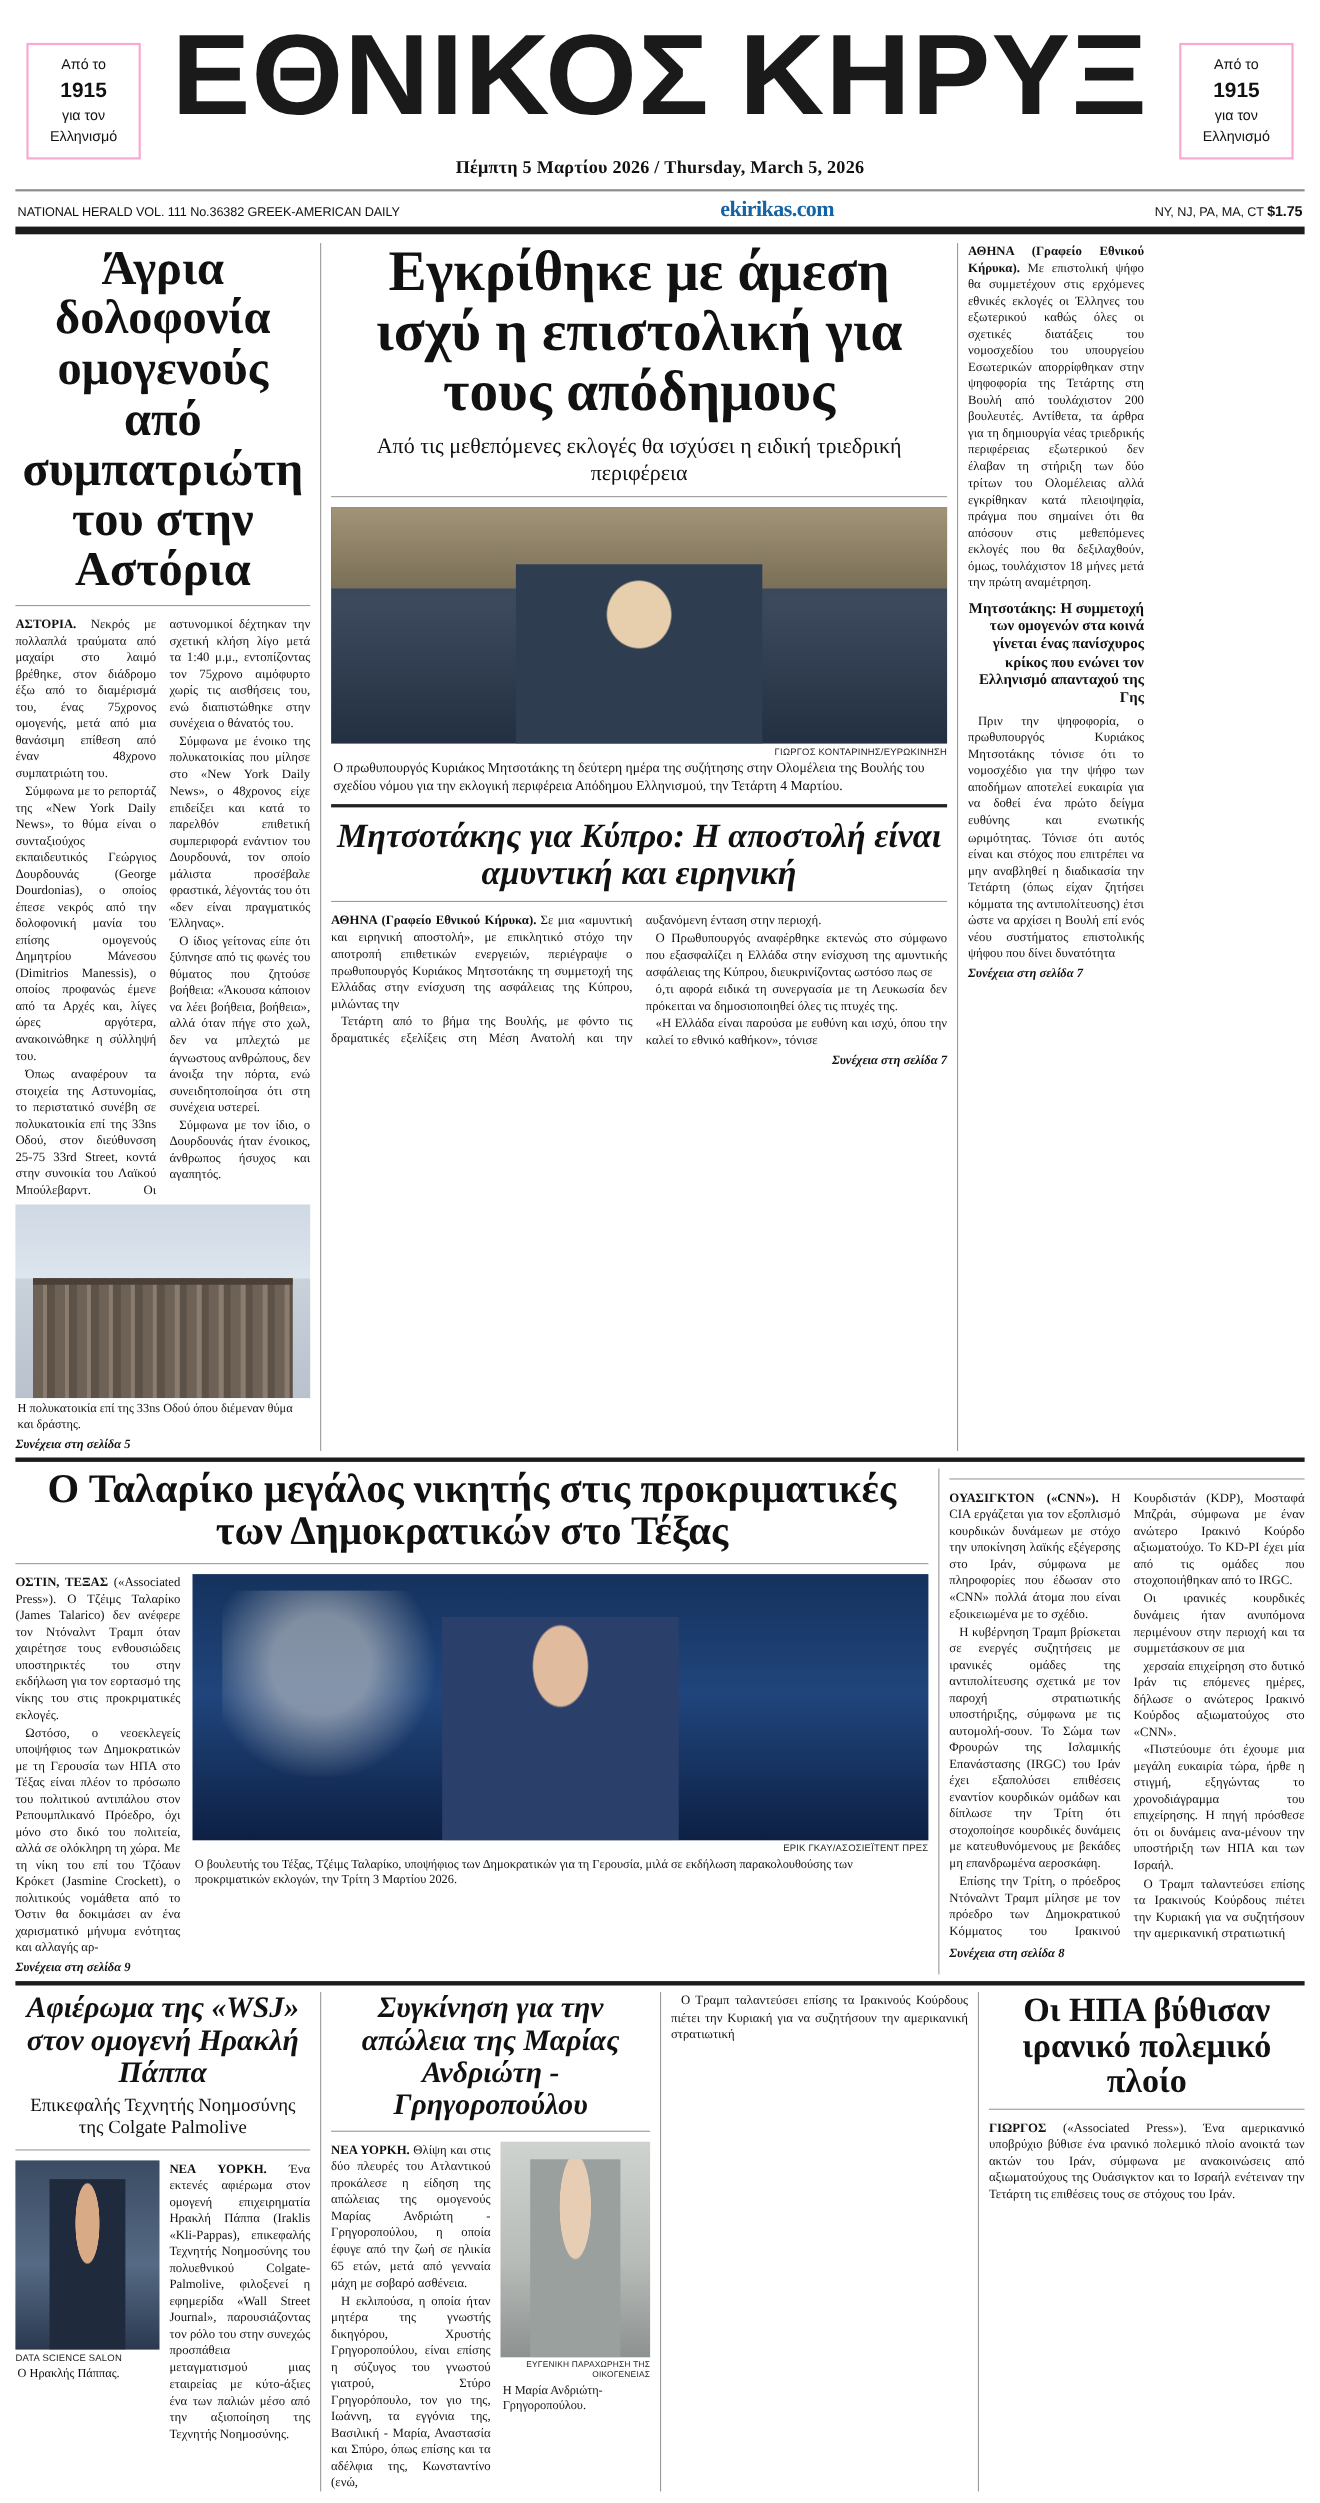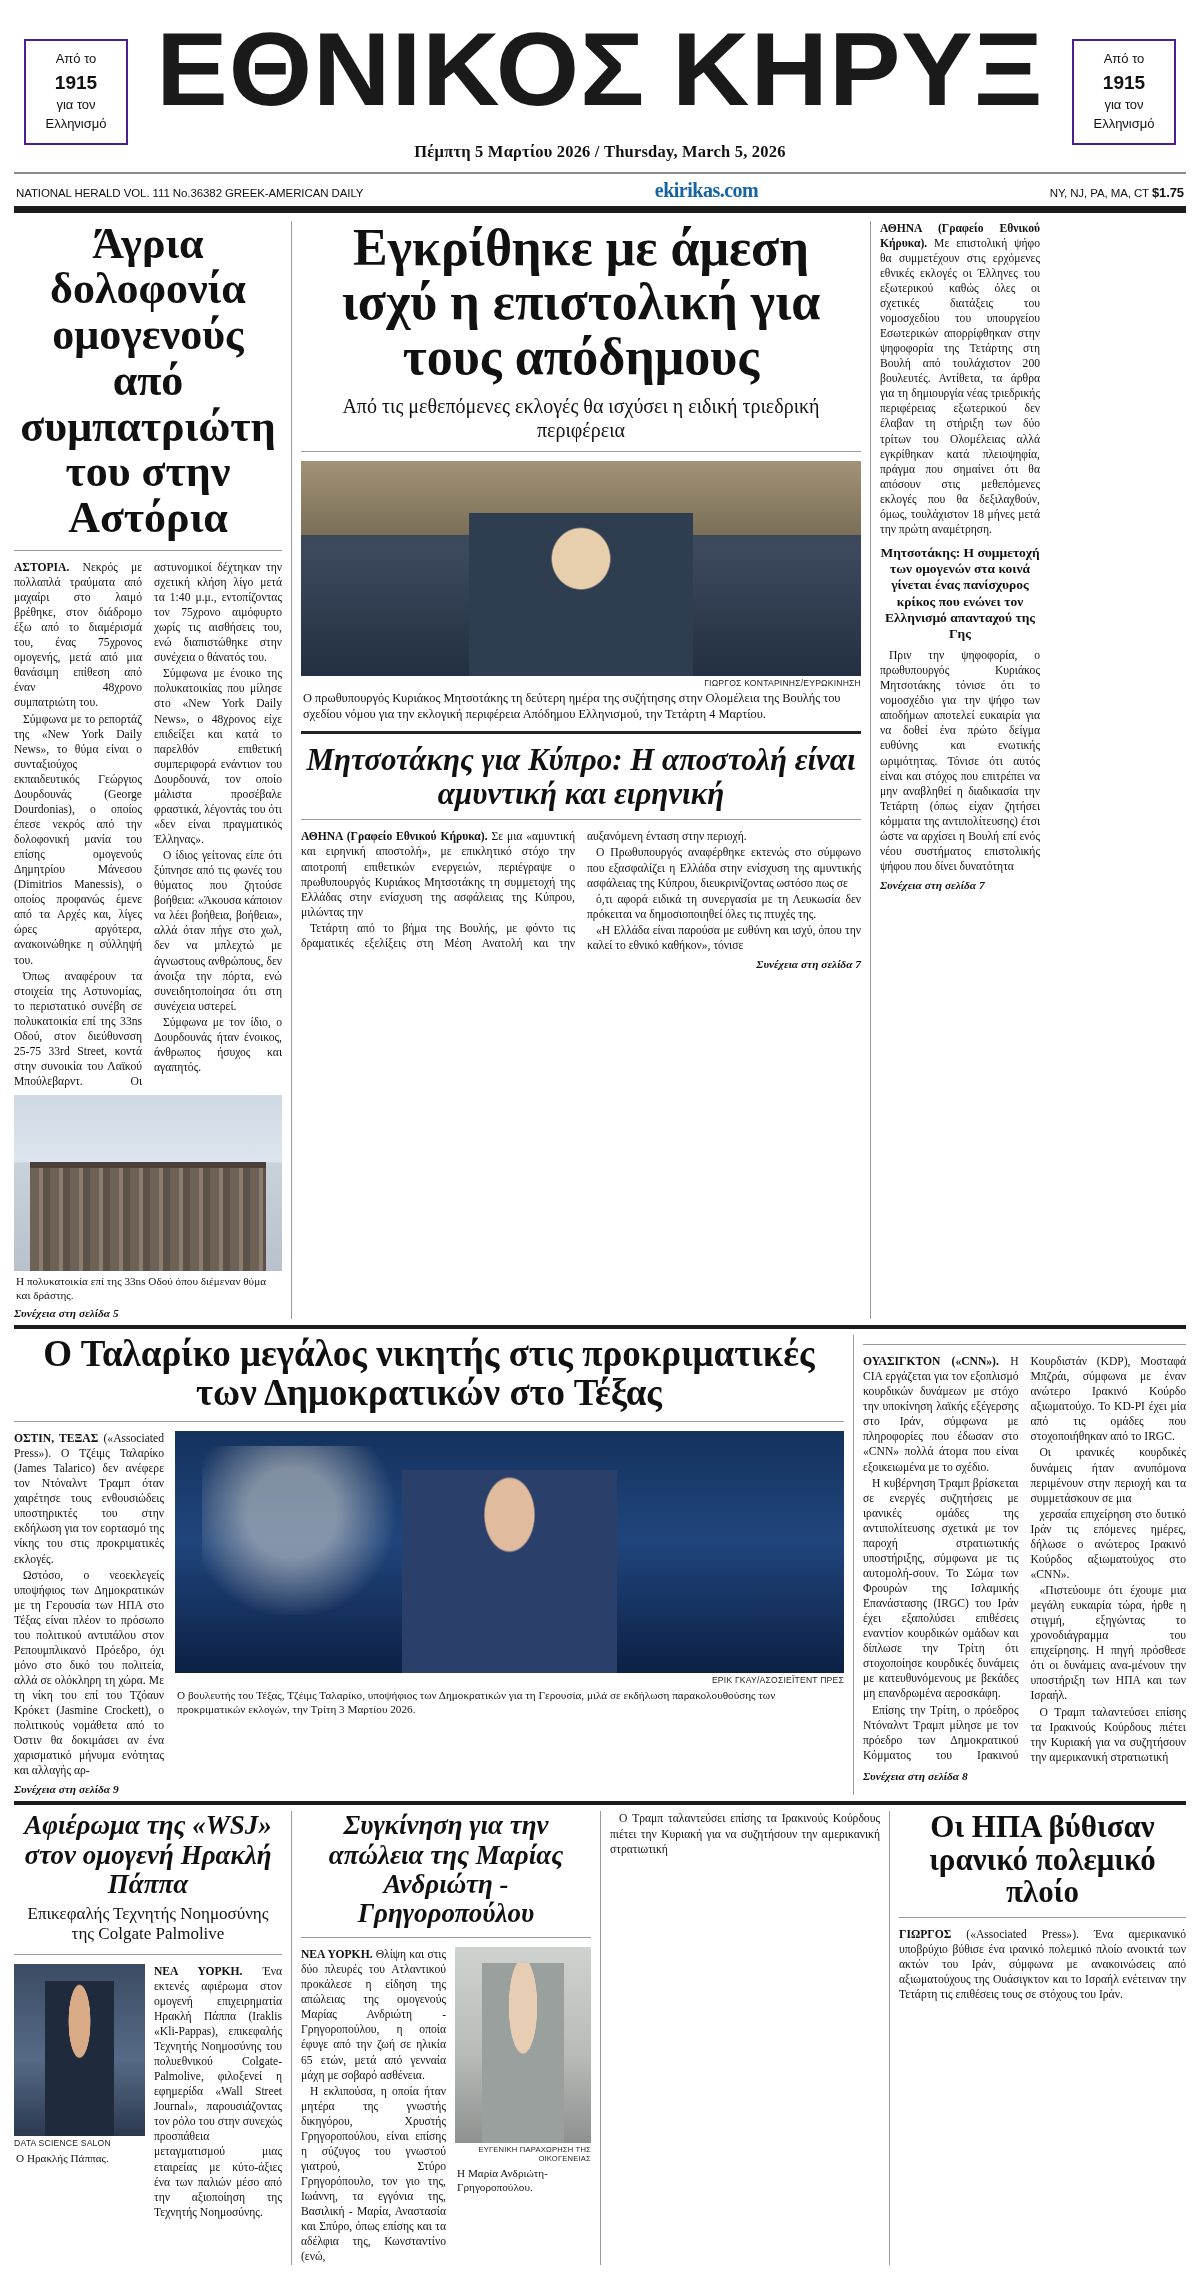--- a/index.html
+++ b/index.html
@@ -8,21 +8,21 @@
     height: 2275px;
     background: #ffffff;
     font-family: "Liberation Serif", serif;
     color: #111;
   }
   .page { width: 1200px; height: 2275px; position: relative; padding: 0 14px; }
 
   
   .masthead { display: flex; align-items: center; justify-content: space-between;
               padding: 22px 10px 2px 10px; }
-  .since-box { width: 104px; border: 2px solid #4c1d95; text-align: center;
+  .since-box { width: 104px; border: 2px solid #f9a8d4; text-align: center;
                padding: 9px 2px; font-family: "Liberation Sans", sans-serif;
                line-height: 1.45; font-size: 13px; color: #111; }
   .since-box .yr { font-weight: bold; font-size: 19px; display: block; }
   .since-box span { display: block; }
   .logo-wrap { flex: 1; text-align: center; }
   .logo { font-family: "Liberation Sans", sans-serif; font-weight: bold;
           font-size: 104px; letter-spacing: 1px; line-height: 0.92;
           transform: scaleX(1.03); color: #1a1a1a; }
   .logo .sp { display: inline-block; width: 26px; }
   .dateline { font-family: "Liberation Serif", serif; font-size: 16.5px;
@@ -201,21 +201,21 @@
         <p class="body">ό,τι αφορά ειδικά τη συνεργασία με τη Λευκωσία δεν πρόκειται να δημοσιοποιηθεί όλες τις πτυχές της.</p>
         <p class="body">«Η Ελλάδα είναι παρούσα με ευθύνη και ισχύ, όπου την καλεί το εθνικό καθήκον», τόνισε</p>
       </div>
       <div class="jump" style="text-align:right;">Συνέχεια στη σελίδα 7</div>
     </div>
 
     <div class="colsep"></div>
 
     <div style="width:160px;flex:none;">
       <p class="body first"><b class="lede">ΑΘΗΝΑ (Γραφείο Εθνικού Κήρυκα).</b><span> Με επιστολική ψήφο θα συμμετέχουν στις ερχόμενες εθνικές εκλογές οι Έλληνες του εξωτερικού καθώς όλες οι σχετικές διατάξεις του νομοσχεδίου του υπουργείου Εσωτερικών απορρίφθηκαν στην ψηφοφορία της Τετάρτης στη Βουλή από τουλάχιστον 200 βουλευτές. Αντίθετα, τα άρθρα για τη δημιουργία νέας τριεδρικής περιφέρειας εξωτερικού δεν έλαβαν τη στήριξη των δύο τρίτων του Ολομέλειας αλλά εγκρίθηκαν κατά πλειοψηφία, πράγμα που σημαίνει ότι θα απόσουν στις μεθεπόμενες εκλογές που θα δεξιλαχθούν, όμως, τουλάχιστον 18 μήνες μετά την πρώτη αναμέτρηση.</span></p>
-      <h2 style="font-size:13.5px;font-weight:bold;text-align:center;line-height:1.2;margin:8px 0 6px;">Μητσοτάκης: Η συμμετοχή των ομογενών στα κοινά γίνεται ένας πανίσχυρος κρίκος που ενώνει τον Ελληνισμό απανταχού της Γης</h2>
+      <h2 style="font-size:13.5px;font-weight:bold;text-align:right;line-height:1.2;margin:8px 0 6px;">Μητσοτάκης: Η συμμετοχή των ομογενών στα κοινά γίνεται ένας πανίσχυρος κρίκος που ενώνει τον Ελληνισμό απανταχού της Γης</h2>
       <p class="body">Πριν την ψηφοφορία, ο πρωθυπουργός Κυριάκος Μητσοτάκης τόνισε ότι το νομοσχέδιο για την ψήφο των αποδήμων αποτελεί ευκαιρία για να δοθεί ένα πρώτο δείγμα ευθύνης και ενωτικής ωριμότητας. Τόνισε ότι αυτός είναι και στόχος που επιτρέπει να μην αναβληθεί η διαδικασία την Τετάρτη (όπως είχαν ζητήσει κόμματα της αντιπολίτευσης) έτσι ώστε να αρχίσει η Βουλή επί ενός νέου συστήματος επιστολικής ψήφου που δίνει δυνατότητα</p>
       <div class="jump">Συνέχεια στη σελίδα 7</div>
     </div>
   </div>
 
   <div class="rule-black2"></div>
 
   <div class="band">
 
     <div style="width:830px;flex:none;">

